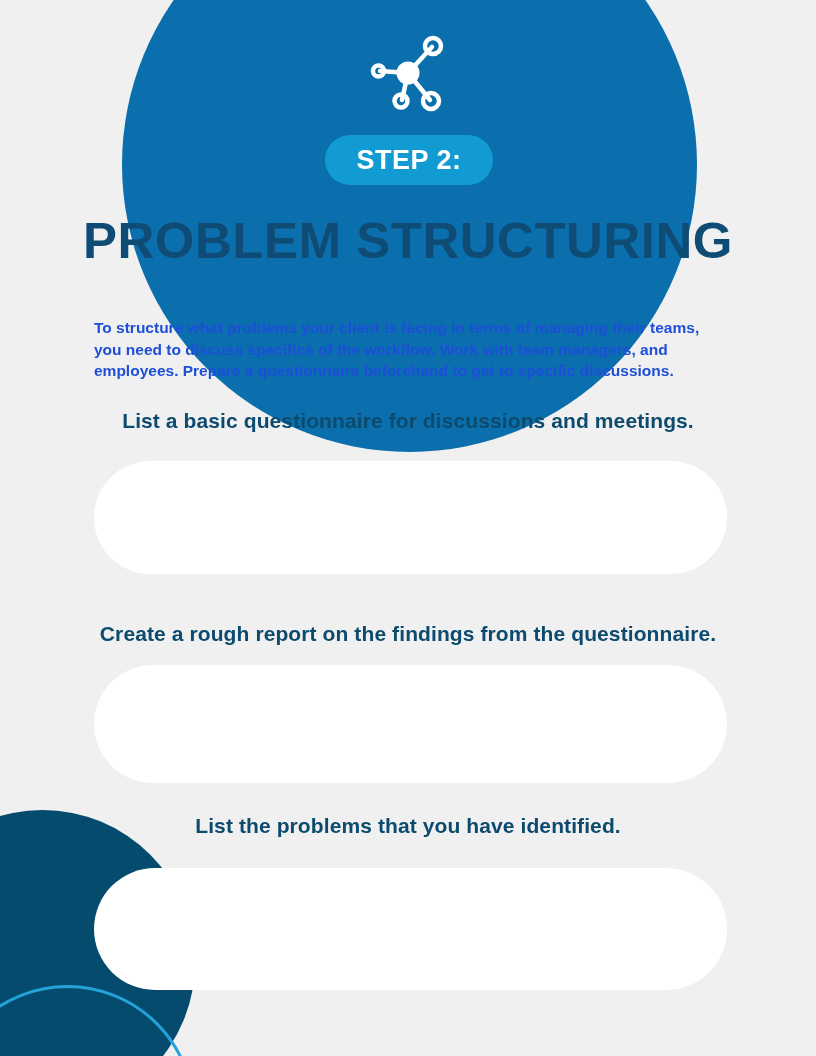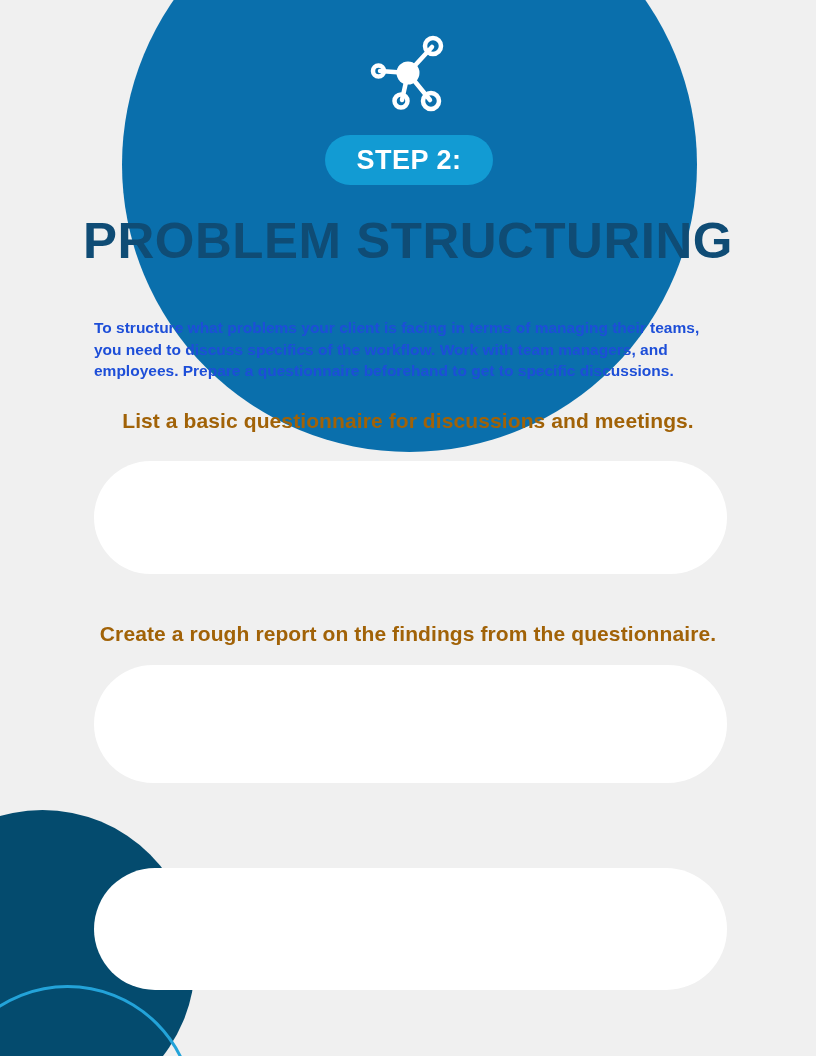--- a/index.html
+++ b/index.html
@@ -123,21 +123,21 @@
     font-weight: bold;
     margin-top: 32px;
   }
 
   
   .prompt-heading {
     position: absolute;
     width: 816px;
     left: 0;
     text-align: center;
-    color: #a16207;
+    color: #0c4a6e;
     font-size: 21px;
     font-weight: bold;
     letter-spacing: 0.1px;
   }
 
   .answer-box {
     position: absolute;
     background: #ffffff;
     border-radius: 62px;
   }
@@ -202,15 +202,16 @@
   <div class="page-title">PROBLEM STRUCTURING</div>
 
   <div class="intro">To structure what problems your client is facing in terms of managing their teams, you need to discuss specifics of the workflow. Work with team managers, and employees. Prepare a questionnaire beforehand to get to specific discussions.</div>
 
   <div class="prompt-heading" id="heading-1">List a basic questionnaire for discussions and meetings.</div>
   <div class="answer-box" id="box-1"></div>
 
   <div class="prompt-heading" id="heading-2">Create a rough report on the findings from the questionnaire.</div>
   <div class="answer-box" id="box-2"></div>
 
+  <div class="prompt-heading" id="heading-3">List the problems that you have identified.</div>
   <div class="answer-box" id="box-3"></div>
 
 </div>
 
 </body></html>

